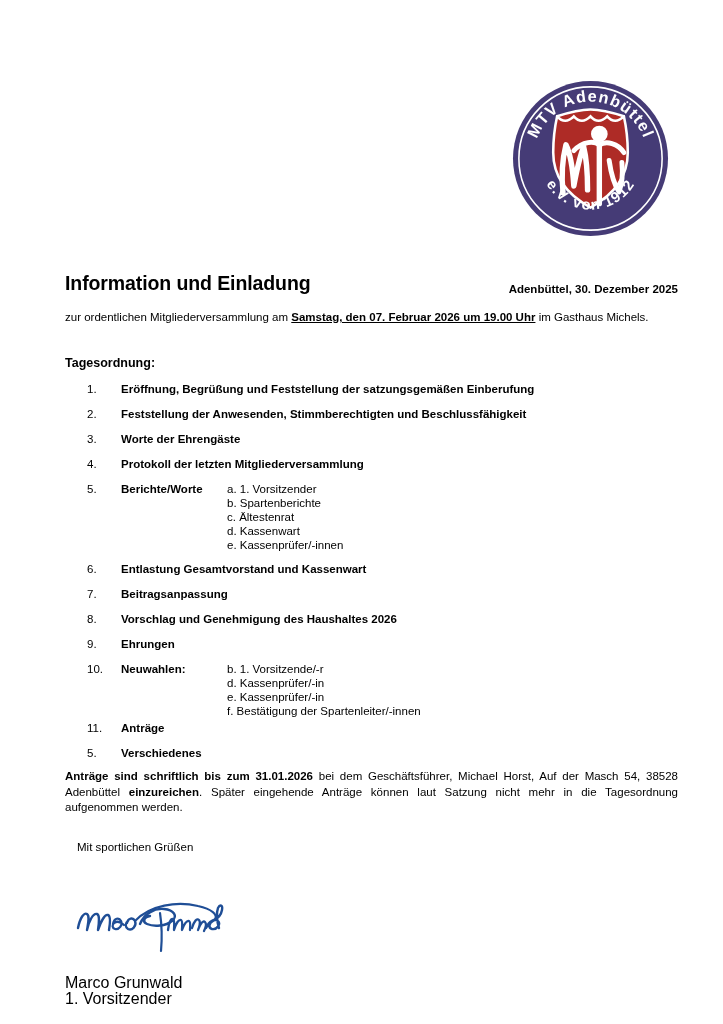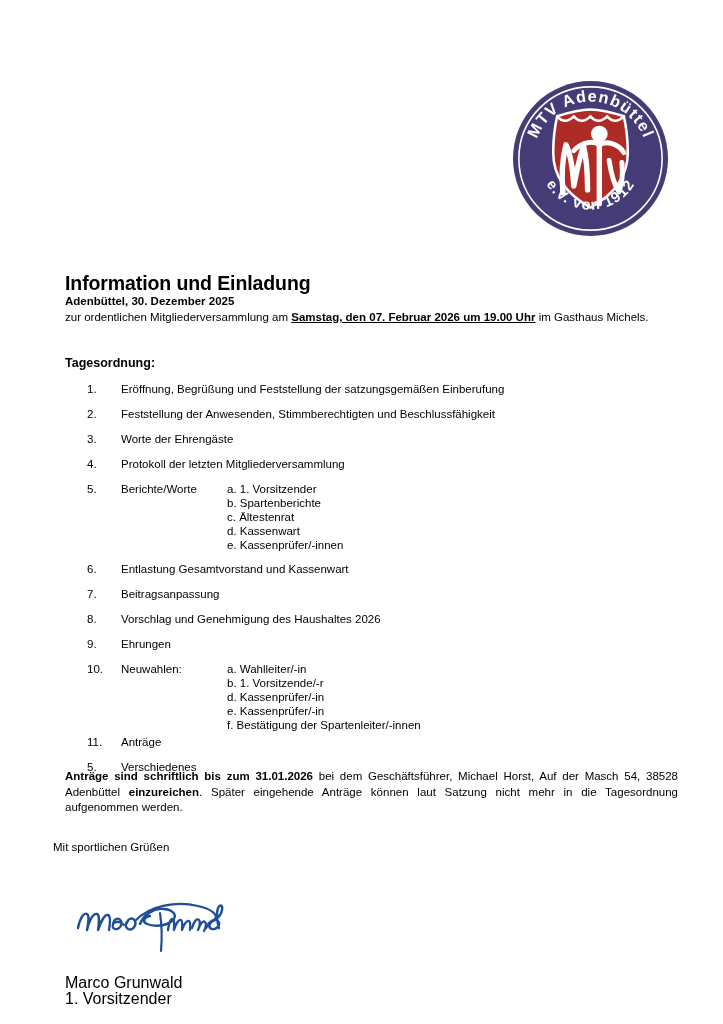--- a/index.html
+++ b/index.html
@@ -29,23 +29,22 @@
   }
   #logo svg { display: block; width: 100%; height: 100%; }
 
   
   #header-row {
     position: absolute;
     left: 65px;
     top: 272px;
     width: 613px;
     display: flex;
-    align-items: flex-start;
+    align-items: flex-end;
     justify-content: space-between;
-    flex-direction: column;
   }
   #doc-title {
     font-size: 19.5px;
     font-weight: bold;
     letter-spacing: -0.1px;
     white-space: nowrap;
   }
   #doc-date {
     font-size: 11.5px;
     font-weight: bold;
@@ -92,20 +91,21 @@
     width: 34px;
     flex: 0 0 34px;
     margin-left: 22px;
     text-align: left;
     line-height: 15px;
   }
   .ag-label {
     flex: 0 0 106px;
     width: 106px;
     line-height: 15px;
+    font-weight: bold;
   }
   .ag-label.wide {
     flex: 0 0 auto;
     width: auto;
     white-space: nowrap;
   }
   .ag-sub {
     flex: 1 1 auto;
     line-height: 14px;
   }
@@ -119,21 +119,21 @@
     width: 613px;
     font-size: 11.5px;
     line-height: 15.5px;
     text-align: justify;
   }
   #notice b { font-weight: bold; }
 
   
   #closing {
     position: absolute;
-    left: 53px;
+    left: 77px;
     top: 840px;
     font-size: 11.5px;
     line-height: 15.5px;
   }
   #signature {
     position: absolute;
     left: 72px;
     top: 888px;
     width: 160px;
     height: 68px;
@@ -252,21 +252,20 @@
 
     <div class="agenda-item">
       <div class="ag-num">9.</div>
       <div class="ag-label wide">Ehrungen</div>
     </div>
 
     <div class="agenda-item tight">
       <div class="ag-num">10.</div>
       <div class="ag-label">Neuwahlen:</div>
       <div class="ag-sub">
-        <div>a. Wahlleiter/-in</div>
         <div>b. 1. Vorsitzende/-r</div>
         <div>d. Kassenprüfer/-in</div>
         <div>e. Kassenprüfer/-in</div>
         <div>f. Bestätigung der Spartenleiter/-innen</div>
       </div>
     </div>
 
     <div class="agenda-item">
       <div class="ag-num">11.</div>
       <div class="ag-label wide">Anträge</div>

